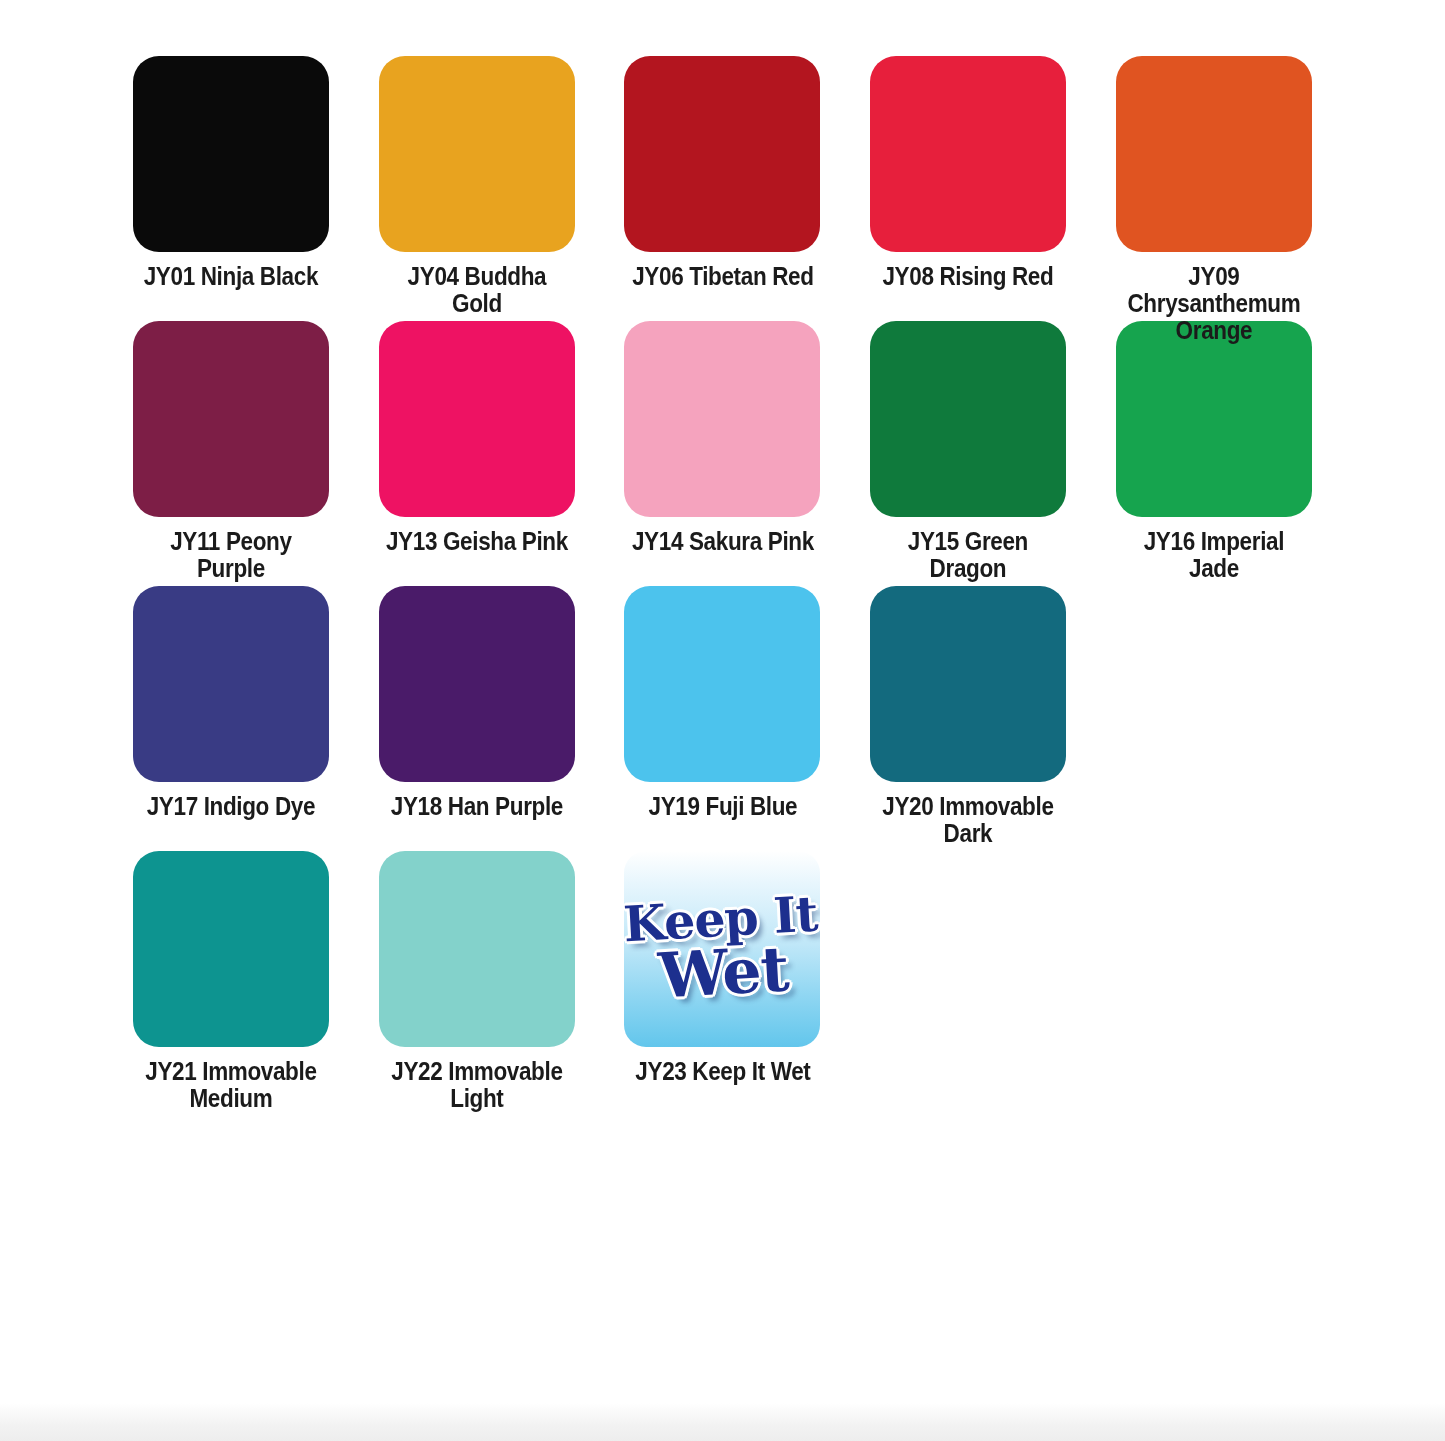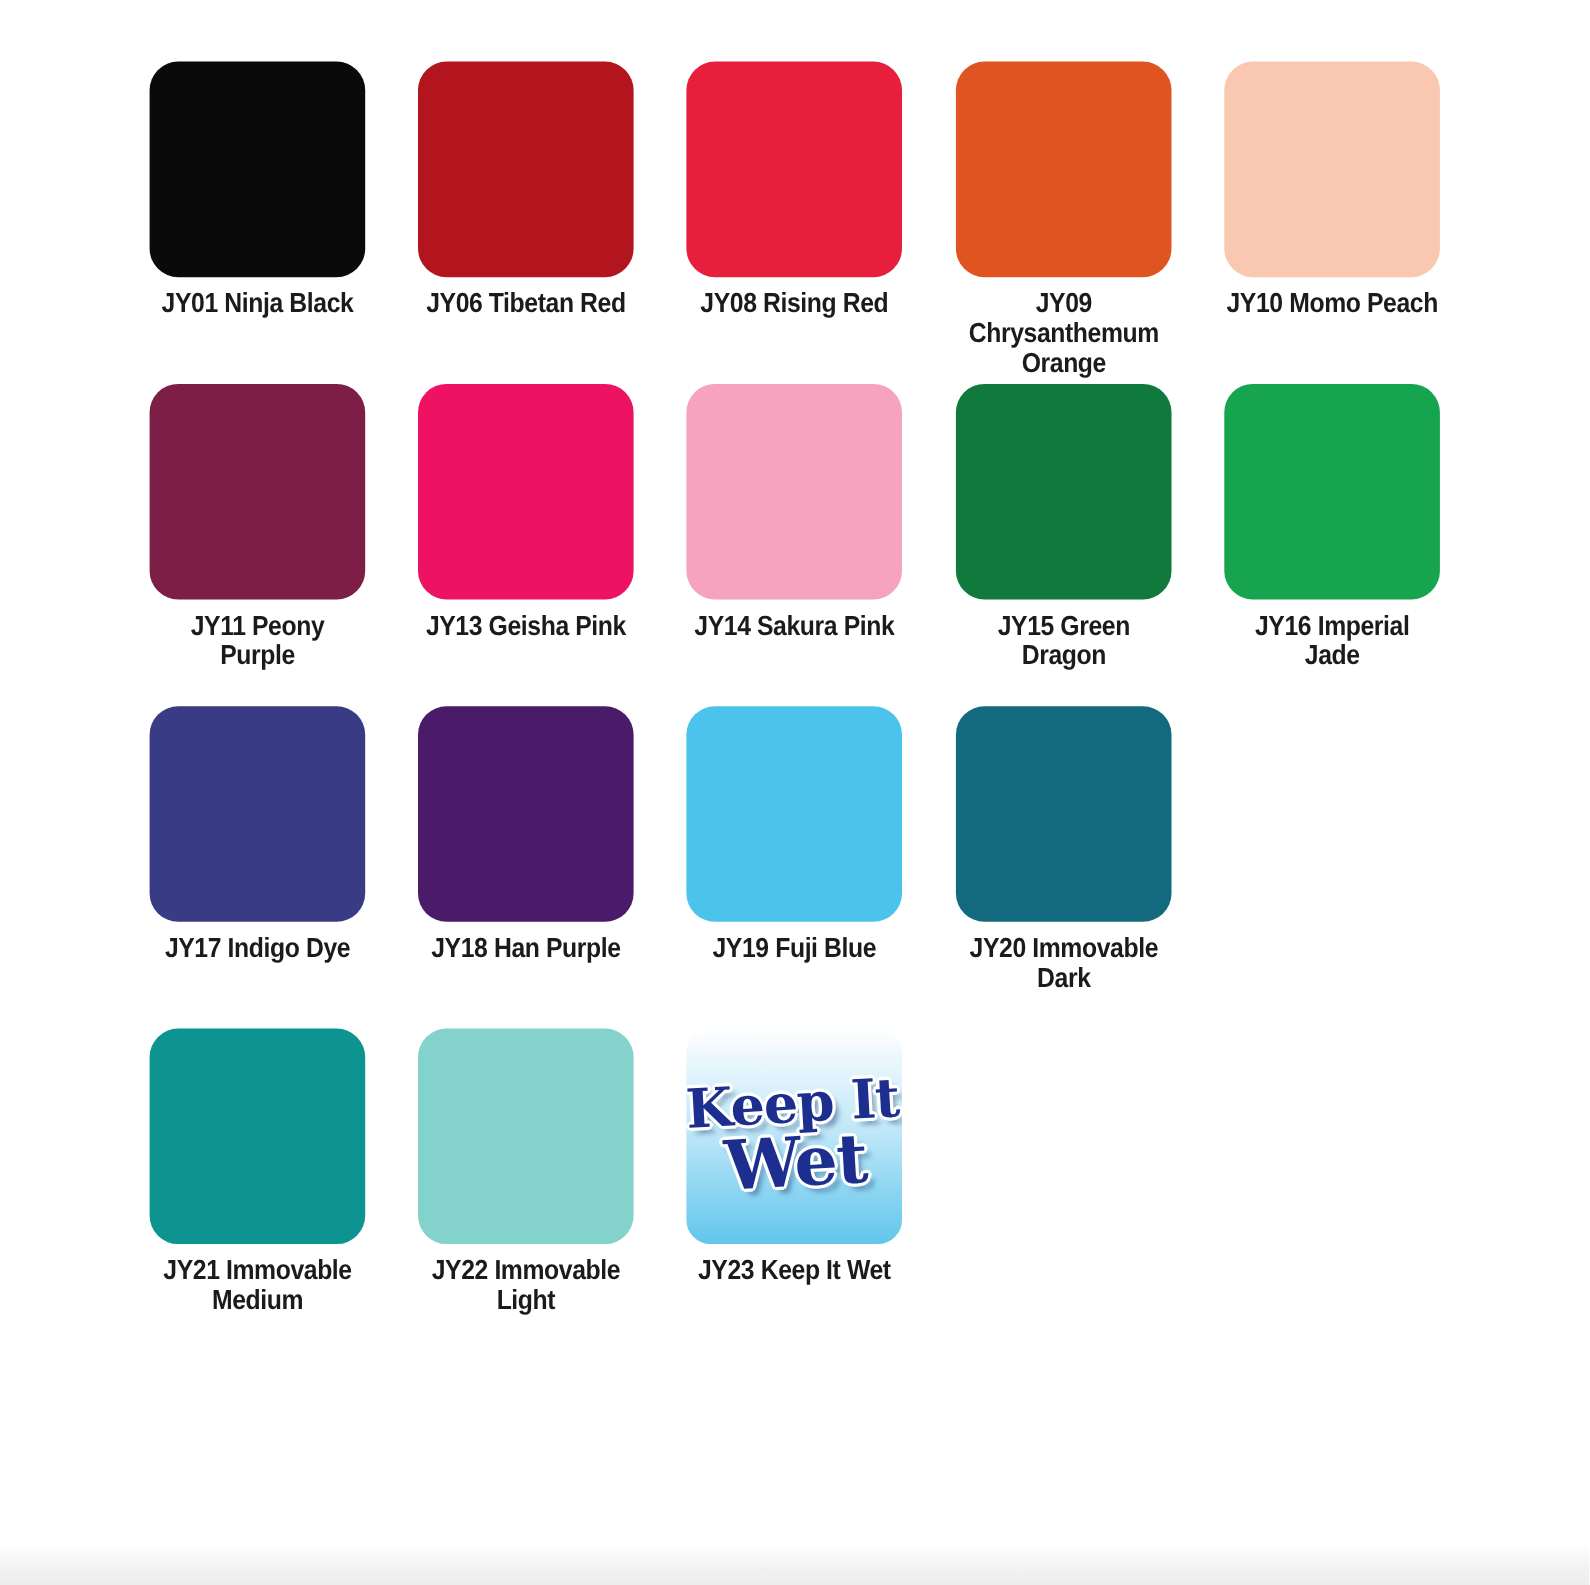--- a/index.html
+++ b/index.html
@@ -31,21 +31,20 @@
     box-sizing: border-box;
     width: 1445px;
     padding: 56px 126px 0 126px;
   }
 
   .swatch-grid {
     display: grid;
     grid-template-columns: repeat(5, 1fr);
     column-gap: 36px;
     row-gap: 0px;
-    gap: 28px;
   }
 
   .swatch-cell {
     display: flex;
     flex-direction: column;
     align-items: center;
     height: 265px;
   }
 
   .swatch-chip {
@@ -109,36 +108,36 @@
 </head>
 <body>
 
 <div class="chart">
   <div class="swatch-grid">
 
     <div class="swatch-cell">
       <div class="swatch-chip" style="background-color: rgb(10, 10, 10);"></div>
       <div class="swatch-label">JY01 Ninja Black</div>
     </div>
+    <div class="swatch-cell">
+      <div class="swatch-chip" style="background-color: rgb(232, 163, 31);"></div>
+      <div class="swatch-label">JY04 Buddha Gold</div>
+    </div>
 
     <div class="swatch-cell">
       <div class="swatch-chip" style="background-color: rgb(179, 21, 31);"></div>
       <div class="swatch-label">JY06 Tibetan Red</div>
     </div>
     <div class="swatch-cell">
       <div class="swatch-chip" style="background-color: rgb(231, 31, 60);"></div>
       <div class="swatch-label">JY08 Rising Red</div>
     </div>
     <div class="swatch-cell">
       <div class="swatch-chip" style="background-color: rgb(224, 84, 33);"></div>
       <div class="swatch-label">JY09 Chrysanthemum Orange</div>
-    </div>
-    <div class="swatch-cell">
-      <div class="swatch-chip" style="background-color: rgb(250, 200, 176);"></div>
-      <div class="swatch-label">JY10 Momo Peach</div>
     </div>
 
     <div class="swatch-cell">
       <div class="swatch-chip" style="background-color: rgb(125, 30, 70);"></div>
       <div class="swatch-label">JY11 Peony Purple</div>
     </div>
     <div class="swatch-cell">
       <div class="swatch-chip" style="background-color: rgb(238, 18, 99);"></div>
       <div class="swatch-label">JY13 Geisha Pink</div>
     </div>

